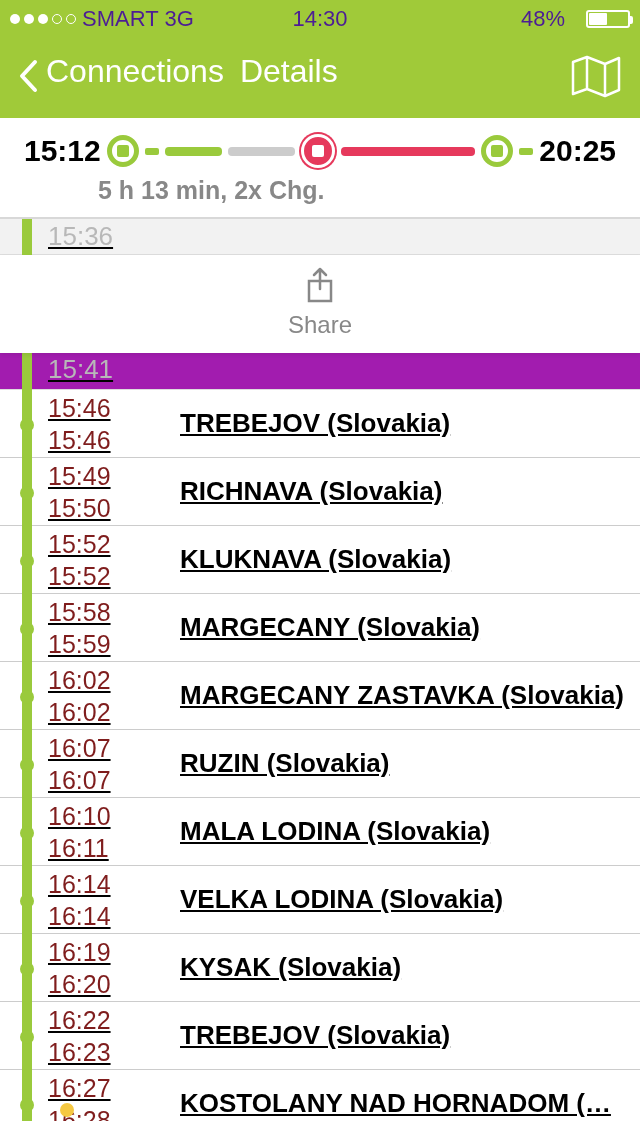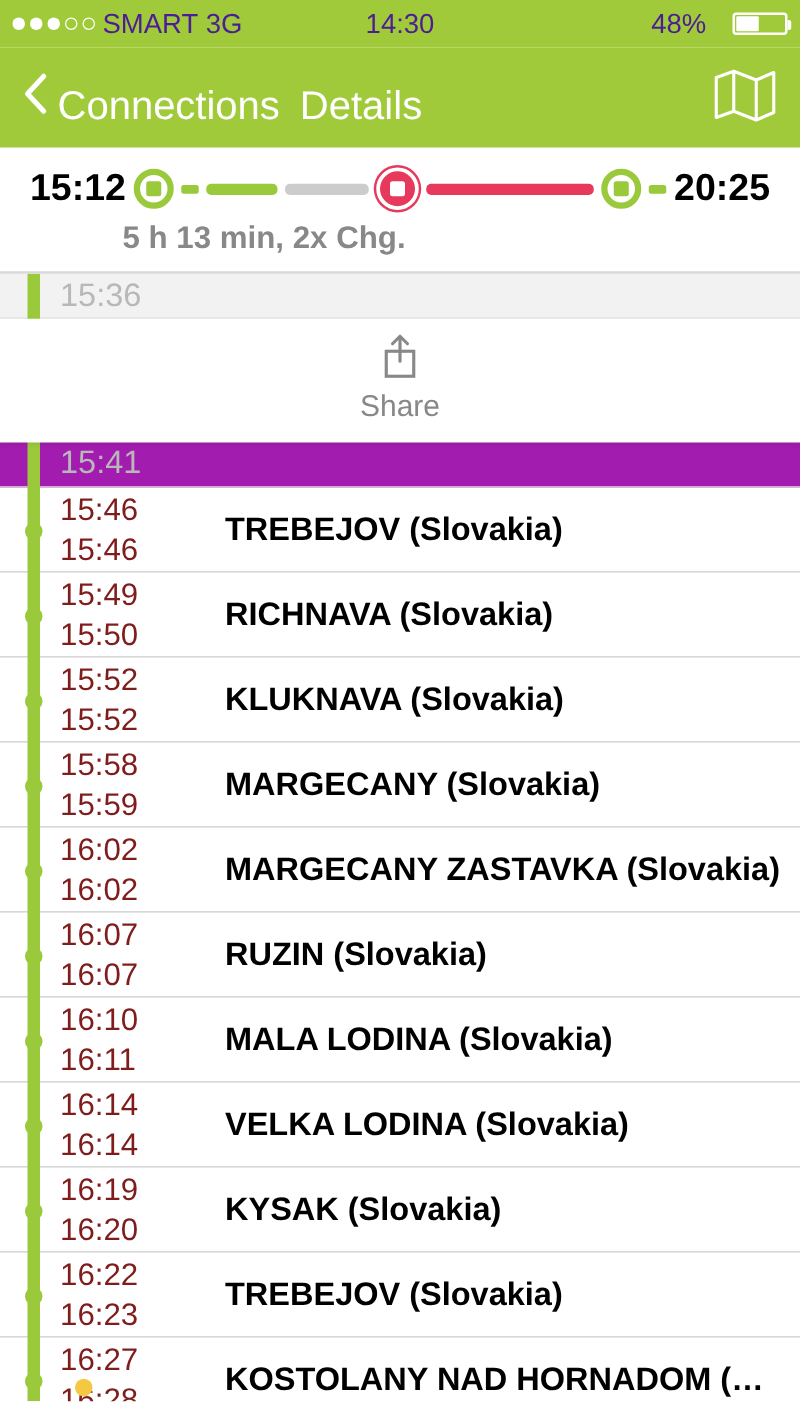--- a/index.html
+++ b/index.html
@@ -37,21 +37,21 @@
     }
     .battery-fill { width: 48%; height: 100%; background: #fff; border-radius: 1px; }
     .nav-bar {
       height: 80px;
       background: #a0ca39;
       display: flex;
       align-items: center;
       justify-content: space-between;
       padding: 0 18px;
     }
-    .nav-left { display: flex; align-items: flex-end; gap: 8px; }
+    .nav-left { display: flex; align-items: flex-start; gap: 8px; }
     .back-chevron { color: #fff; font-size: 44px; font-weight: 300; }
     .nav-title { color: #fff; font-size: 32px; font-weight: 300; }
     .nav-title-bold { font-weight: 500; }
     .map-icon svg { width: 52px; height: 44px; }
     .summary {
       padding: 16px 24px 12px;
       border-bottom: 2px solid #d8d8d8;
     }
     .timeline-row {
       display: flex;
@@ -74,20 +74,21 @@
     .seg-gray { background: #ccc; flex: 0.7; }
     .seg-red { background: #e6395c; flex: 1.4; }
     .dash { width: 14px; height: 7px; background: #9aca3c; border-radius: 2px; }
     .summary-sub {
       color: #888; font-size: 25px; margin-top: 8px; margin-left: 74px; font-weight: 700;
     }
     .list-container {
       position: relative;
       height: calc(1136px - 38px - 80px - 116px);
       overflow: hidden;
+      text-decoration: underline;
     }
     .vline {
       position: absolute; left: 22px; top: 0; width: 10px;
       background: #9aca3c; height: 100%; z-index: 1;
     }
     .faded-row {
       height: 36px; padding-left: 48px; color: #b8b8b8;
       font-size: 26px; display: flex; align-items: center;
       background: #f2f2f2; border-bottom: 1px solid #ddd;
     }

